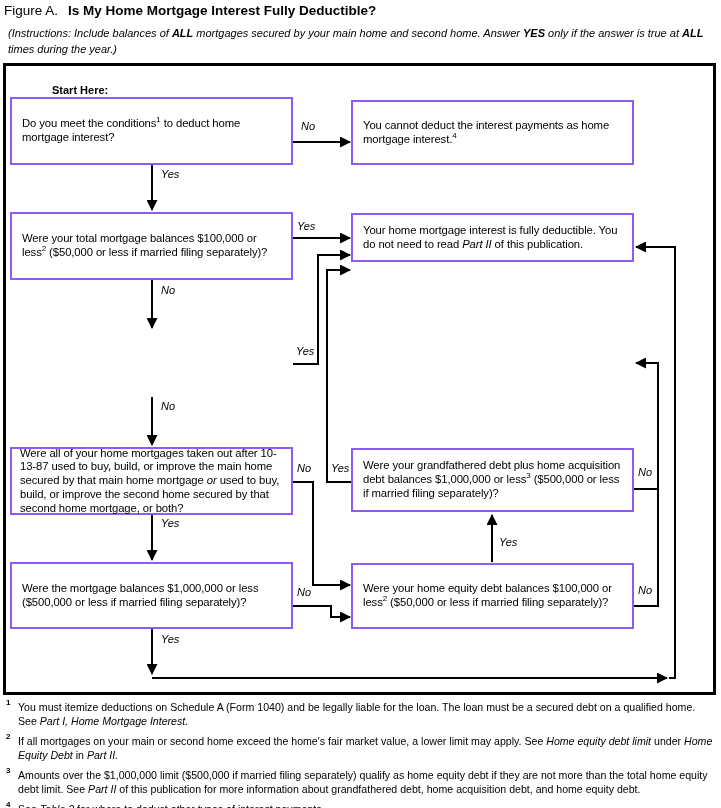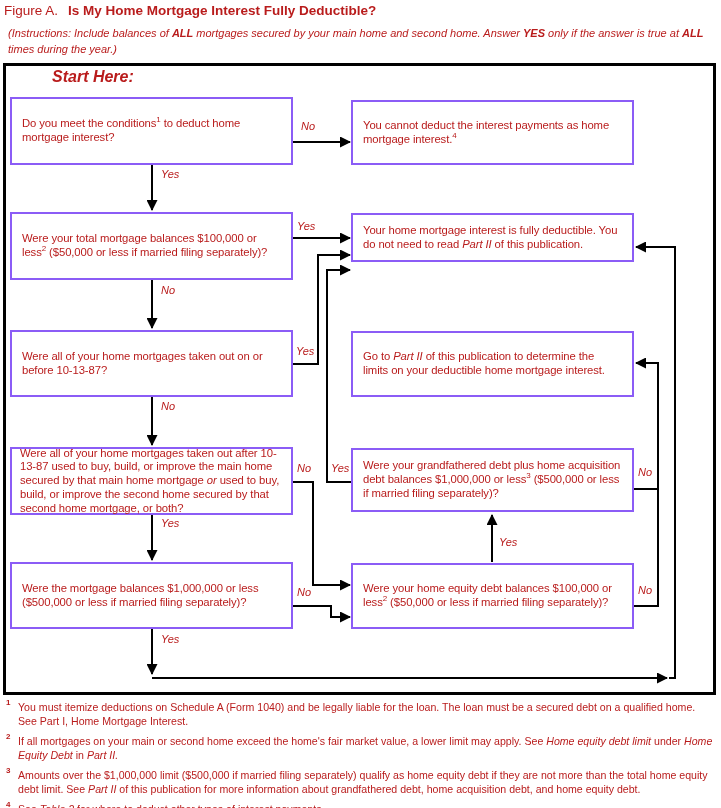--- a/index.html
+++ b/index.html
@@ -1,26 +1,26 @@
 <!DOCTYPE html>
 <html><head>
 <meta charset="utf-8">
 <style>
   html,body{margin:0;padding:0;background:#fff;}
-  .canvas{position:relative;width:721px;height:808px;background:#ffffff;color:#b91c1c;
+  .canvas{position:relative;width:721px;height:808px;background:#ffffff;color:#000000;
           font-family:"Liberation Sans",sans-serif;overflow:hidden;}
   .figure-title{position:absolute;left:4px;top:3px;font-size:13.5px;white-space:nowrap;}
   .figure-title .fig-label{font-weight:normal;margin-right:10px;}
   .figure-title .fig-text{font-weight:bold;}
   .instructions{position:absolute;left:8px;top:26px;width:712px;font-style:italic;
                 font-size:11px;line-height:1.45;}
   .frame{position:absolute;left:3px;top:63px;width:713px;height:632px;
          border:3px solid #000;box-sizing:border-box;}
-  .start-here{position:absolute;left:52px;top:68px;font-weight:bold;font-style:italic;
-              font-size:16px;}
+  .start-here{position:absolute;left:52px;top:84px;font-weight:bold;
+              font-size:11px;}
   .fbox{position:absolute;border:2px solid #8b5cf6;box-sizing:border-box;background:#fff;
         display:flex;align-items:center;padding:3px 10px;font-size:11.3px;line-height:1.22;
         letter-spacing:-0.1px;}
   .fbox sup, sup{font-size:8px;line-height:0;vertical-align:super;}
   .edge-label{position:absolute;font-style:italic;font-size:11px;}
   svg.connectors{position:absolute;left:0;top:0;pointer-events:none;}
   .footnotes{position:absolute;left:4px;top:701px;width:713px;font-size:10.6px;line-height:1.28;}
   .footnote{position:relative;padding-left:14px;margin-bottom:7px;}
   .fn-num{position:absolute;left:2px;top:-3px;font-size:8px;font-weight:bold;}
 </style>
@@ -38,38 +38,32 @@
   <div class="frame"></div>
 
   <div class="start-here">Start Here:</div>
 
   <div class="fbox" style="left:10px;top:97px;width:283px;height:68px;">
     <div><span>Do you meet the conditions</span><sup>1</sup><span> to deduct home mortgage interest?</span></div>
   </div>
   <div class="fbox" style="left:10px;top:212px;width:283px;height:68px;">
     <div><span>Were your total mortgage balances $100,000 or less</span><sup>2</sup><span> ($50,000 or less if married filing separately)?</span></div>
   </div>
-  <div class="fbox" style="left:10px;top:330px;width:283px;height:67px;">
-    <div><span>Were all of your home mortgages taken out on or before 10-13-87?</span></div>
-  </div>
   <div class="fbox" style="left:10px;top:447px;width:283px;height:68px;padding:2px 8px;">
     <div><span>Were all of your home mortgages taken out after 10-13-87 used to buy, build, or improve the main home secured by that main home mortgage </span><span style="font-style: italic; text-align: right;">or</span><span> used to buy, build, or improve the second home secured by that second home mortgage, or both?</span></div>
   </div>
   <div class="fbox" style="left:10px;top:562px;width:283px;height:67px;">
     <div><span>Were the mortgage balances $1,000,000 or less ($500,000 or less if married filing separately)?</span></div>
   </div>
 
   <div class="fbox" style="left:351px;top:100px;width:283px;height:65px;">
     <div><span>You cannot deduct the interest payments as home mortgage interest.</span><sup>4</sup></div>
   </div>
   <div class="fbox" style="left:351px;top:213px;width:283px;height:49px;">
     <div><span>Your home mortgage interest is fully deductible. You do not need to read </span><span style="font-style: italic;">Part II</span><span> of this publication.</span></div>
-  </div>
-  <div class="fbox" style="left:351px;top:331px;width:283px;height:66px;">
-    <div><span>Go to </span><span style="font-style: italic;">Part II</span><span> of this publication to determine the limits on your deductible home mortgage interest.</span></div>
   </div>
   <div class="fbox" style="left:351px;top:448px;width:283px;height:64px;">
     <div><span>Were your grandfathered debt plus home acquisition debt balances $1,000,000 or less</span><sup>3</sup><span> ($500,000 or less if married filing separately)?</span></div>
   </div>
   <div class="fbox" style="left:351px;top:563px;width:283px;height:66px;">
     <div><span>Were your home equity debt balances $100,000 or less</span><sup>2</sup><span> ($50,000 or less if married filing separately)?</span></div>
   </div>
 
   <svg class="connectors" width="721" height="808">
     <defs>
@@ -109,21 +103,21 @@
   <span class="edge-label" style="left:161px;top:517px;">Yes</span>
   <span class="edge-label" style="left:297px;top:586px;">No</span>
   <span class="edge-label" style="left:161px;top:633px;">Yes</span>
   <span class="edge-label" style="left:499px;top:536px;">Yes</span>
   <span class="edge-label" style="left:638px;top:466px;">No</span>
   <span class="edge-label" style="left:638px;top:584px;">No</span>
 
   <div class="footnotes">
     <div class="footnote">
       <span class="fn-num">1</span>
-      <span><span>You must itemize deductions on Schedule A (Form 1040) and be legally liable for the loan. The loan must be a secured debt on a qualified home. See </span><span style="">Part I, Home Mortgage Interest.</span></span>
+      <span><span>You must itemize deductions on Schedule A (Form 1040) and be legally liable for the loan. The loan must be a secured debt on a qualified home. See </span><span style="font-style: italic;">Part I, Home Mortgage Interest.</span></span>
     </div>
     <div class="footnote">
       <span class="fn-num">2</span>
       <span><span>If all mortgages on your main or second home exceed the home's fair market value, a lower limit may apply. See </span><span style="font-style: italic;">Home equity debt limit</span><span> under </span><span style="font-style: italic;">Home Equity Debt</span><span> in </span><span style="font-style: italic;">Part II.</span></span>
     </div>
     <div class="footnote">
       <span class="fn-num">3</span>
       <span><span>Amounts over the $1,000,000 limit ($500,000 if married filing separately) qualify as home equity debt if they are not more than the total home equity debt limit. See </span><span style="font-style: italic;">Part II</span><span> of this publication for more information about grandfathered debt, home acquisition debt, and home equity debt.</span></span>
     </div>
     <div class="footnote">

